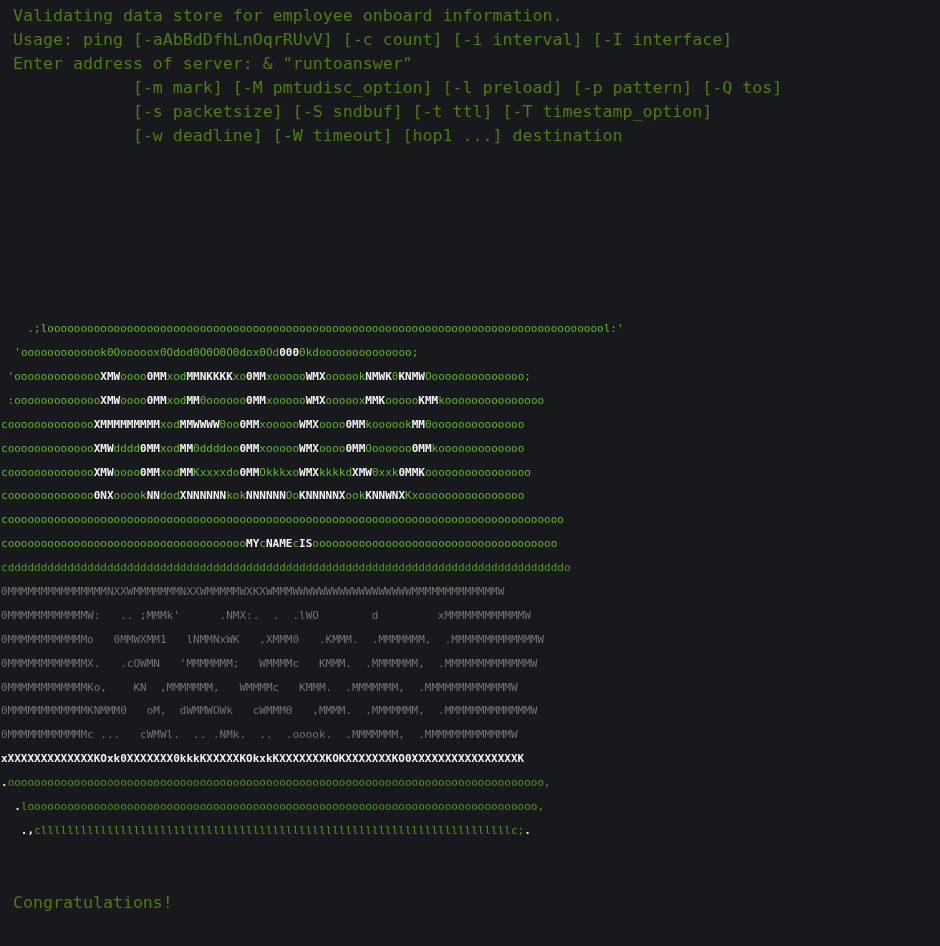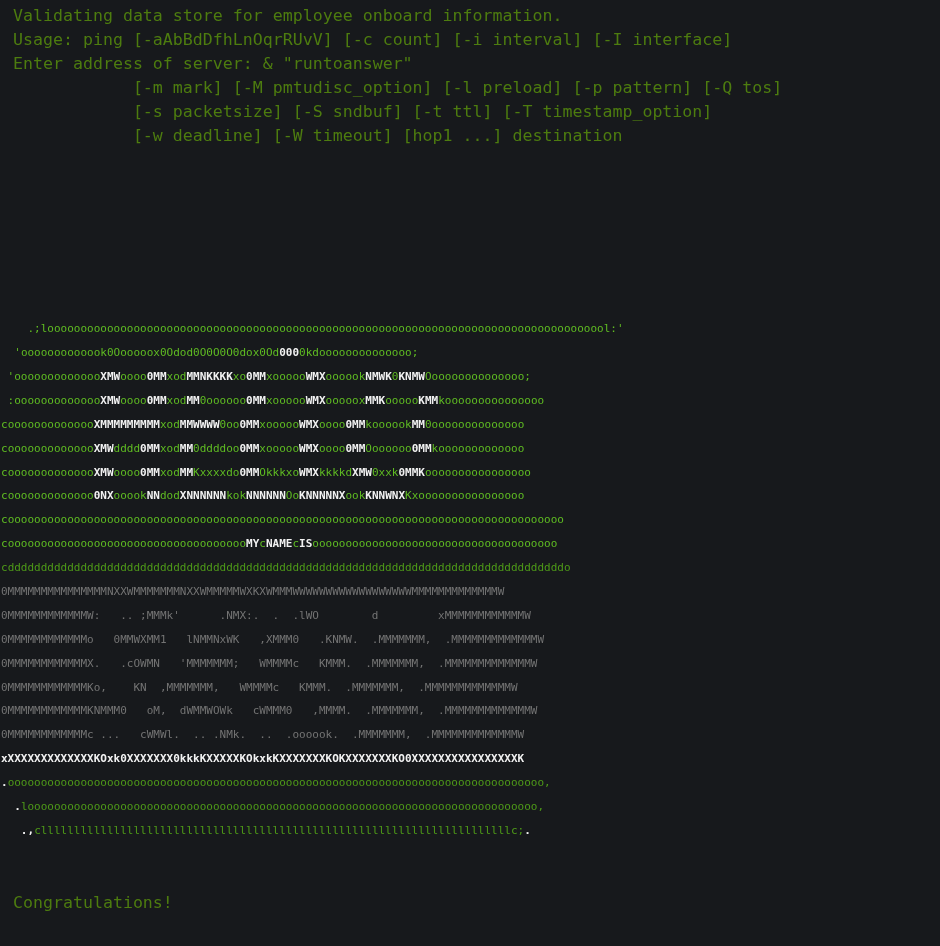--- a/index.html
+++ b/index.html
@@ -75,25 +75,25 @@
       <div class="art"><span class="gb"> :</span><span class="gb">ooooooooooooo</span><span class="wb">XMW</span><span class="gb">oooo</span><span class="wb">0MM</span><span class="gb">xod</span><span class="wb">MM</span><span class="gb">0</span><span class="gb">oooooo</span><span class="wb">0MM</span><span class="gb">xooooo</span><span class="wb">WMX</span><span class="gb">ooooox</span><span class="wb">MMK</span><span class="gb">ooooo</span><span class="wb">KMM</span><span class="gb">kooooooooooooooo</span></div>
       <div class="art"><span class="gb">c</span><span class="gb">ooooooooooooo</span><span class="wb">XMMMMMMMMM</span><span class="gb">xod</span><span class="wb">MMWWWW</span><span class="gb">0oo</span><span class="wb">0MM</span><span class="gb">xooooo</span><span class="wb">WMX</span><span class="gb">oooo</span><span class="wb">0MM</span><span class="gb">koooook</span><span class="wb">MM</span><span class="gb">0oooooooooooooo</span></div>
       <div class="art"><span class="gb">c</span><span class="gb">ooooooooooooo</span><span class="wb">XMW</span><span class="gb">dddd</span><span class="wb">0MM</span><span class="gb">xod</span><span class="wb">MM</span><span class="gb">0dddd</span><span class="gb">oo</span><span class="wb">0MM</span><span class="gb">xooooo</span><span class="wb">WMX</span><span class="gb">oooo</span><span class="wb">0MM</span><span class="gb">Ooooooo</span><span class="wb">0MM</span><span class="gb">kooooooooooooo</span></div>
       <div class="art"><span class="gb">c</span><span class="gb">ooooooooooooo</span><span class="wb">XMW</span><span class="gb">oooo</span><span class="wb">0MM</span><span class="gb">xod</span><span class="wb">MM</span><span class="gb">Kxxxxdo</span><span class="wb">0MM</span><span class="gb">Okkkxo</span><span class="wb">WMX</span><span class="gb">kkkkd</span><span class="wb">XMW</span><span class="gb">0xxk</span><span class="wb">0MMK</span><span class="gb">oooooooooooooooo</span></div>
       <div class="art"><span class="gb">c</span><span class="gb">ooooooooooooo</span><span class="wb">0NX</span><span class="gb">ooook</span><span class="wb">NN</span><span class="gb">dod</span><span class="wb">XNNNNNN</span><span class="gb">kok</span><span class="wb">NNNNNN</span><span class="gb">Oo</span><span class="wb">KNNNNNX</span><span class="gb">ook</span><span class="wb">KNNWNX</span><span class="gb">Kxoooooooooooooooo</span></div>
       <div class="art"><span class="gb">c</span><span class="gb">oooooooooooooooooooooooooooooooooooooooooooooooooooooooooooooooooooooooooooooooooooo</span></div>
       <div class="art"><span class="gb">c</span><span class="gb">oooooooooooooooooooooooooooooooooooo</span><span class="wb">MY</span><span class="gb">c</span><span class="wb">NAME</span><span class="gb">c</span><span class="wb">IS</span><span class="gb">ooooooooooooooooooooooooooooooooooooo</span></div>
       <div class="art"><span class="g">c</span><span class="g">dddddddddddddddddddddddddddddddddddddddddddddddddddddddddddddddddddddddddddddddddddd</span><span class="g">o</span></div>
       <div class="art"><span class="w">0MMMMMMMMMMMMMMMNXXWMMMMMMMNXXWMMMMMWXKXWMMMWWWWWWWWWWWWWWWWWWMMMMMMMMMMMMMW</span></div>
       <div class="art"><span class="w">0MMMMMMMMMMMMW:   .. ;MMMk'      .NMX:.  .  .lWO        d         xMMMMMMMMMMMMW</span></div>
-      <div class="art"><span class="w">0MMMMMMMMMMMMo   0MMWXMM1   lNMMNxWK   ,XMMM0   .KNMW.  .MMMMMMM,  .MMMMMMMMMMMMMW</span></div>
+      <div class="art"><span class="w">0MMMMMMMMMMMMo   0MMWXMM1   lNMMNxWK   ,XMMM0   .KMMM.  .MMMMMMM,  .MMMMMMMMMMMMMW</span></div>
       <div class="art"><span class="w">0MMMMMMMMMMMMX.   .cOWMN   'MMMMMMM;   WMMMMc   KMMM.  .MMMMMMM,  .MMMMMMMMMMMMMW</span></div>
       <div class="art"><span class="w">0MMMMMMMMMMMMKo,    KN  ,MMMMMMM,   WMMMMc   KMMM.  .MMMMMMM,  .MMMMMMMMMMMMMW</span></div>
       <div class="art"><span class="w">0MMMMMMMMMMMMKNMMM0   oM,  dWMMWOWk   cWMMM0   ,MMMM.  .MMMMMMM,  .MMMMMMMMMMMMMW</span></div>
-      <div class="art"><span class="w">0MMMMMMMMMMMMc ...   cWMWl.  .. .NMk.  ..  .oooook.  .MMMMMMM,  .MMMMMMMMMMMMMW</span></div>
+      <div class="art"><span class="w">0MMMMMMMMMMMMc ...   cWMWl.  .. .NMk.  ..  .ooook.  .MMMMMMM,  .MMMMMMMMMMMMMW</span></div>
       <div class="art"><span class="wb">xXXXXXXXXXXXXXKOxk0XXXXXXX0kkkKXXXXXKOkxkKXXXXXXXKOKXXXXXXXKO0XXXXXXXXXXXXXXXXK</span></div>
       <div class="art"><span class="wb">.</span><span class="g">ooooooooooooooooooooooooooooooooooooooooooooooooooooooooooooooooooooooooooooooooo,</span></div>
       <div class="art"><span class="wb">  .</span><span class="g">looooooooooooooooooooooooooooooooooooooooooooooooooooooooooooooooooooooooooooo,</span></div>
       <div class="art"><span class="wb">   .,</span><span class="g">clllllllllllllllllllllllllllllllllllllllllllllllllllllllllllllllllllllllc;</span><span class="wb">.</span></div>
     </div>
 
   <div class="blank"></div>
   <div class="blank"></div>
 
   <div class="line hdr">Congratulations!</div>

